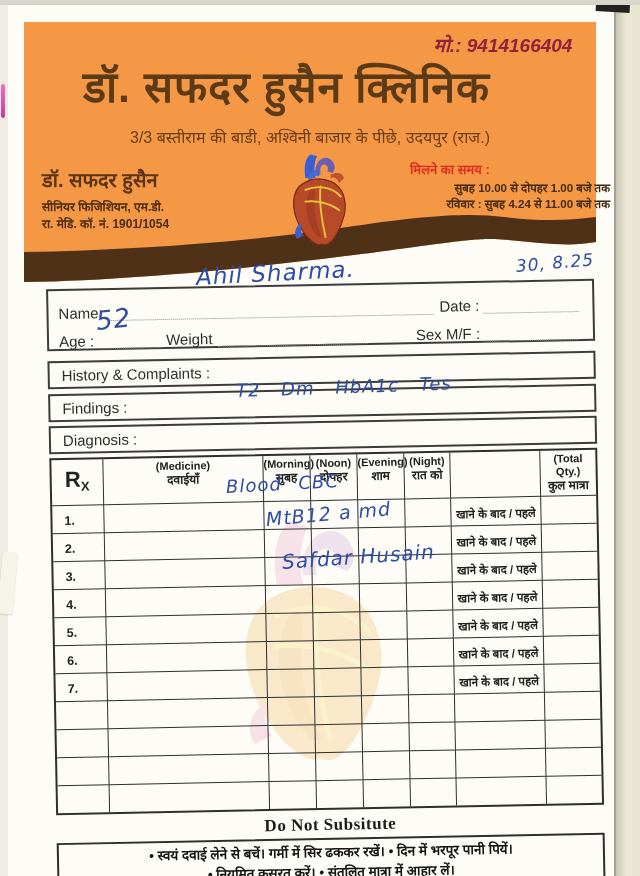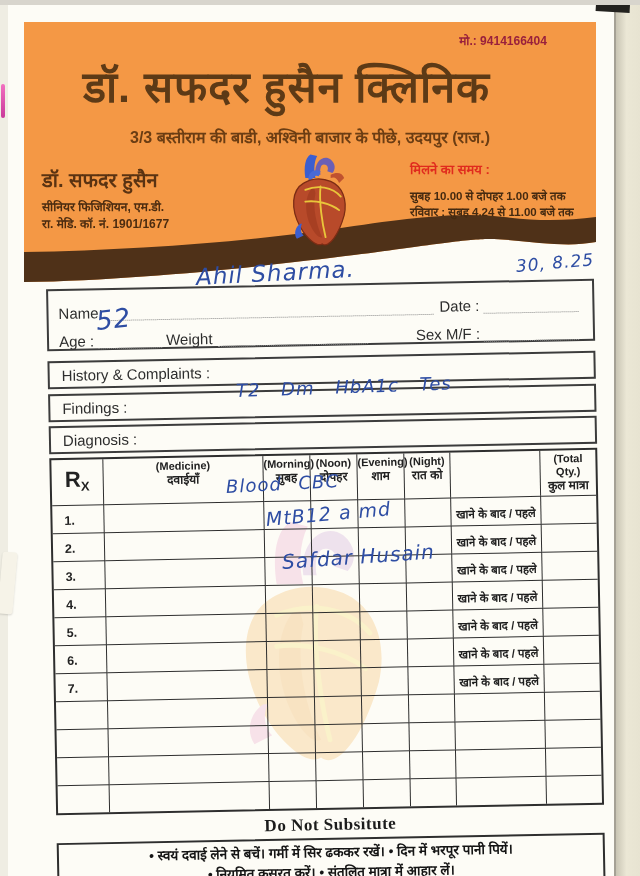--- a/index.html
+++ b/index.html
@@ -15,31 +15,31 @@
   .pink-line{position:absolute;left:1px;top:84px;width:4px;height:34px;background:linear-gradient(180deg,#f26fc0,#c93a9a);border-radius:2px;z-index:11;}
   .tape{position:absolute;left:0;top:552px;width:15px;height:62px;background:#f6f3e8;transform:rotate(5deg);border-radius:3px;z-index:11;box-shadow:0 1px 2px rgba(0,0,0,.15);}
   .edge-right{position:absolute;left:614px;top:0;width:26px;height:876px;background:linear-gradient(90deg,#c9c5b4,#ebe7d5 40%,#e7e3d1);border-left:2px solid #a5a195;z-index:10;}
   .corner-dark{position:absolute;left:596px;top:-4px;width:34px;height:16px;background:#23221f;transform:rotate(3deg);z-index:12;}
   .top-strip{position:absolute;left:0;top:0;width:640px;height:5px;background:#d8d5cd;z-index:12;}
 
   
   .orange{position:absolute;left:24px;top:22px;width:572px;height:188px;background:#f49845;z-index:2;}
   .wave-svg{position:absolute;left:24px;top:210px;width:572px;height:90px;z-index:2;display:block;}
   .mobile{position:absolute;left:408px;top:32px;width:190px;text-align:center;
-    font-size:12px;font-weight:bold;color:#99203c;z-index:5;}
+    font-size:19px;font-weight:bold;color:#99203c;z-index:5;font-style:italic;}
   .clinic-title{position:absolute;left:24px;top:56px;width:525px;text-align:center;white-space:nowrap;
     font-size:43px;font-weight:bold;color:#5d3a16;z-index:5;letter-spacing:1px;}
   .clinic-address{position:absolute;left:24px;top:126px;width:572px;text-align:center;
-    font-size:16px;font-weight:bold;color:#6b3d13;z-index:5;}
+    font-size:16px;font-weight:normal;color:#6b3d13;z-index:5;}
   .doctor-block{position:absolute;left:42px;top:166px;width:220px;z-index:5;color:#5a3312;}
   .doctor-name{font-size:20px;font-weight:bold;margin-bottom:6px;}
   .doctor-line{font-size:12px;font-weight:bold;line-height:17px;color:#4c2c10;}
   .timings{position:absolute;left:410px;top:160px;width:200px;z-index:5;}
-  .timing-head{font-size:13px;font-weight:bold;color:#e02b1e;margin-bottom:10px;}
-  .timing-line{font-size:11.5px;font-weight:bold;color:#452a10;line-height:16px;}
+  .timing-head{font-size:13px;font-weight:bold;color:#e02b1e;margin-bottom:2px;}
+  .timing-line{font-size:11.5px;font-weight:bold;color:#452a10;line-height:16px;text-align:right;}
   .heart{position:absolute;left:280px;top:148px;width:76px;height:104px;z-index:6;}
 
   
   .watermark{position:absolute;left:210px;top:492px;width:200px;height:300px;opacity:.28;z-index:3;}
 
   
   .form-area{position:absolute;left:46px;top:284px;width:548px;z-index:6;transform:rotate(-1.1deg);transform-origin:50% 0;}
   .pbox{border:2px solid #3c3c3c;background:transparent;}
   .patient-box{height:62px;padding:3px 10px 0 10px;box-sizing:border-box;}
   .prow{display:flex;align-items:flex-end;height:28px;font-size:15px;color:#2e2e2e;}
@@ -96,21 +96,21 @@
     <path d="M0,42 C120,40 240,30 330,16 C410,4 450,3 480,7 C520,12 545,10 572,7 L572,32 C540,38 510,31 470,29 C450,28 420,33 330,45 C250,55 120,70 0,72 Z" fill="#4f3118"></path>
   </svg>
 
   <div class="mobile">मो.: 9414166404</div>
   <div class="clinic-title">डॉ. सफदर हुसैन क्लिनिक</div>
   <div class="clinic-address">3/3 बस्तीराम की बाडी, अश्विनी बाजार के पीछे, उदयपुर (राज.)</div>
 
   <div class="doctor-block">
     <div class="doctor-name">डॉ. सफदर हुसैन</div>
     <div class="doctor-line">सीनियर फिजिशियन, एम.डी.</div>
-    <div class="doctor-line">रा. मेडि. कॉ. नं. 1901/1677</div>
+    <div class="doctor-line">रा. मेडि. कॉ. नं. 1901/1054</div>
   </div>
 
   <div class="timings">
     <div class="timing-head">मिलने का समय :</div>
     <div class="timing-line">सुबह 10.00 से दोपहर 1.00 बजे तक</div>
     <div class="timing-line">रविवार : सुबह 4.24 से 11.00 बजे तक</div>
   </div>
 
   <svg class="heart" viewBox="0 0 90 120">
     <path d="M30,34 C28,20 30,10 36,6 L44,8 C40,16 40,26 42,34 Z" fill="#3b5ed0"></path>

